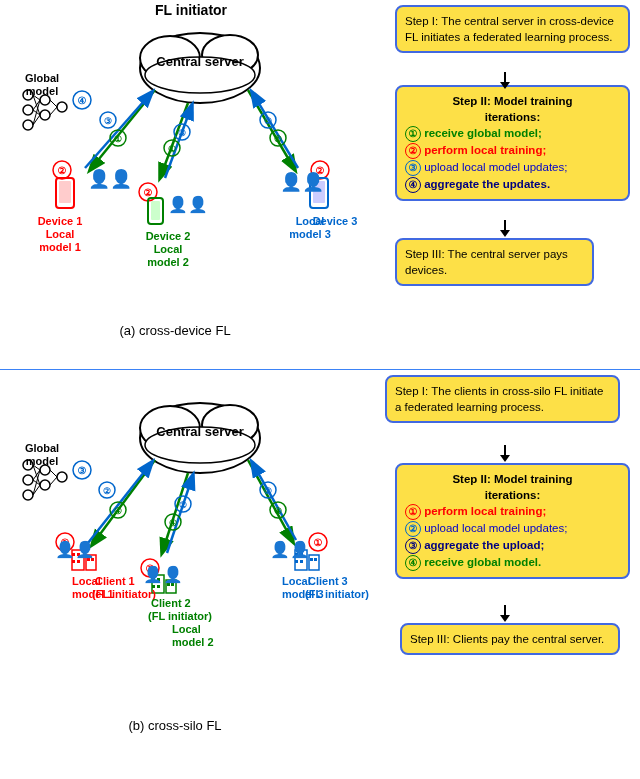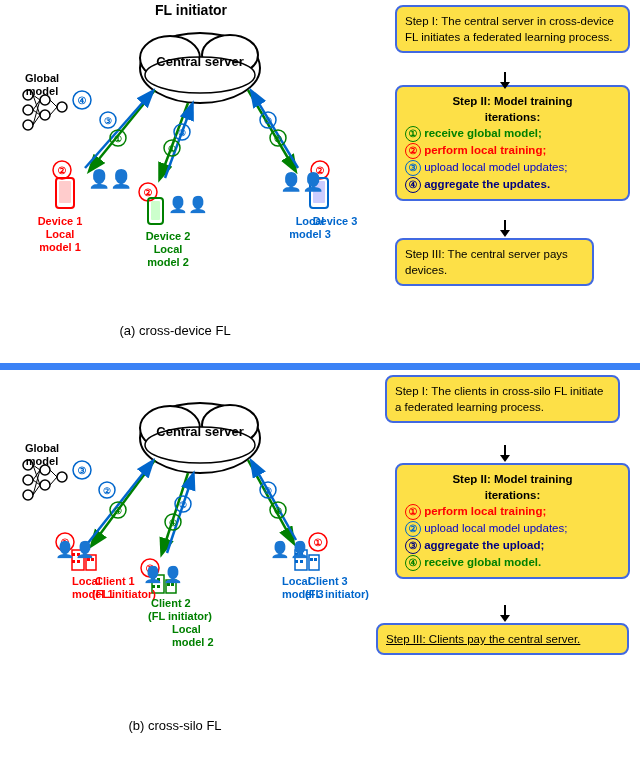--- a/index.html
+++ b/index.html
@@ -15,21 +15,21 @@
       width: 640px;
       height: 779px;
       position: relative;
     }
     
     .top-half {
       position: absolute;
       top: 0; left: 0;
       width: 640px;
       height: 370px;
-      border-bottom: 7px solid #3b82f6;
+      border-bottom: 1px solid #3b82f6;
     }
     
     .bottom-half {
       position: absolute;
       top: 370px; left: 0;
       width: 640px;
       height: 409px;
     }
 
     
@@ -378,19 +378,19 @@
       <div><span class="num-circle" style="color:#0066cc; border-color:#0066cc;">②</span> <span class="step-blue">upload local model updates;</span></div>
       <div><span class="num-circle" style="color:#000080; border-color:#000080;">③</span> <span style="color:#000080; font-weight:bold;">aggregate the upload;</span></div>
       <div><span class="num-circle" style="color:green; border-color:green;">④</span> <span class="step-green">receive global model.</span></div>
     </div>
 
     <svg style="position:absolute; top:235px; left:490px; width:30px; height:18px;">
       <line x1="15" y1="0" x2="15" y2="12" stroke="black" stroke-width="2"></line>
       <polygon points="10,10 20,10 15,17" fill="black"></polygon>
     </svg>
 
-    <div class="step-box" style="top:253px; left:376px; width:253px;text-decoration:underline;">
+    <div class="step-box" style="top:253px; left:400px; width:220px;">
       <span>Step III: Clients pay the central server.</span>
     </div>
 
   </div>
 
 </div>
 
 </body></html>

